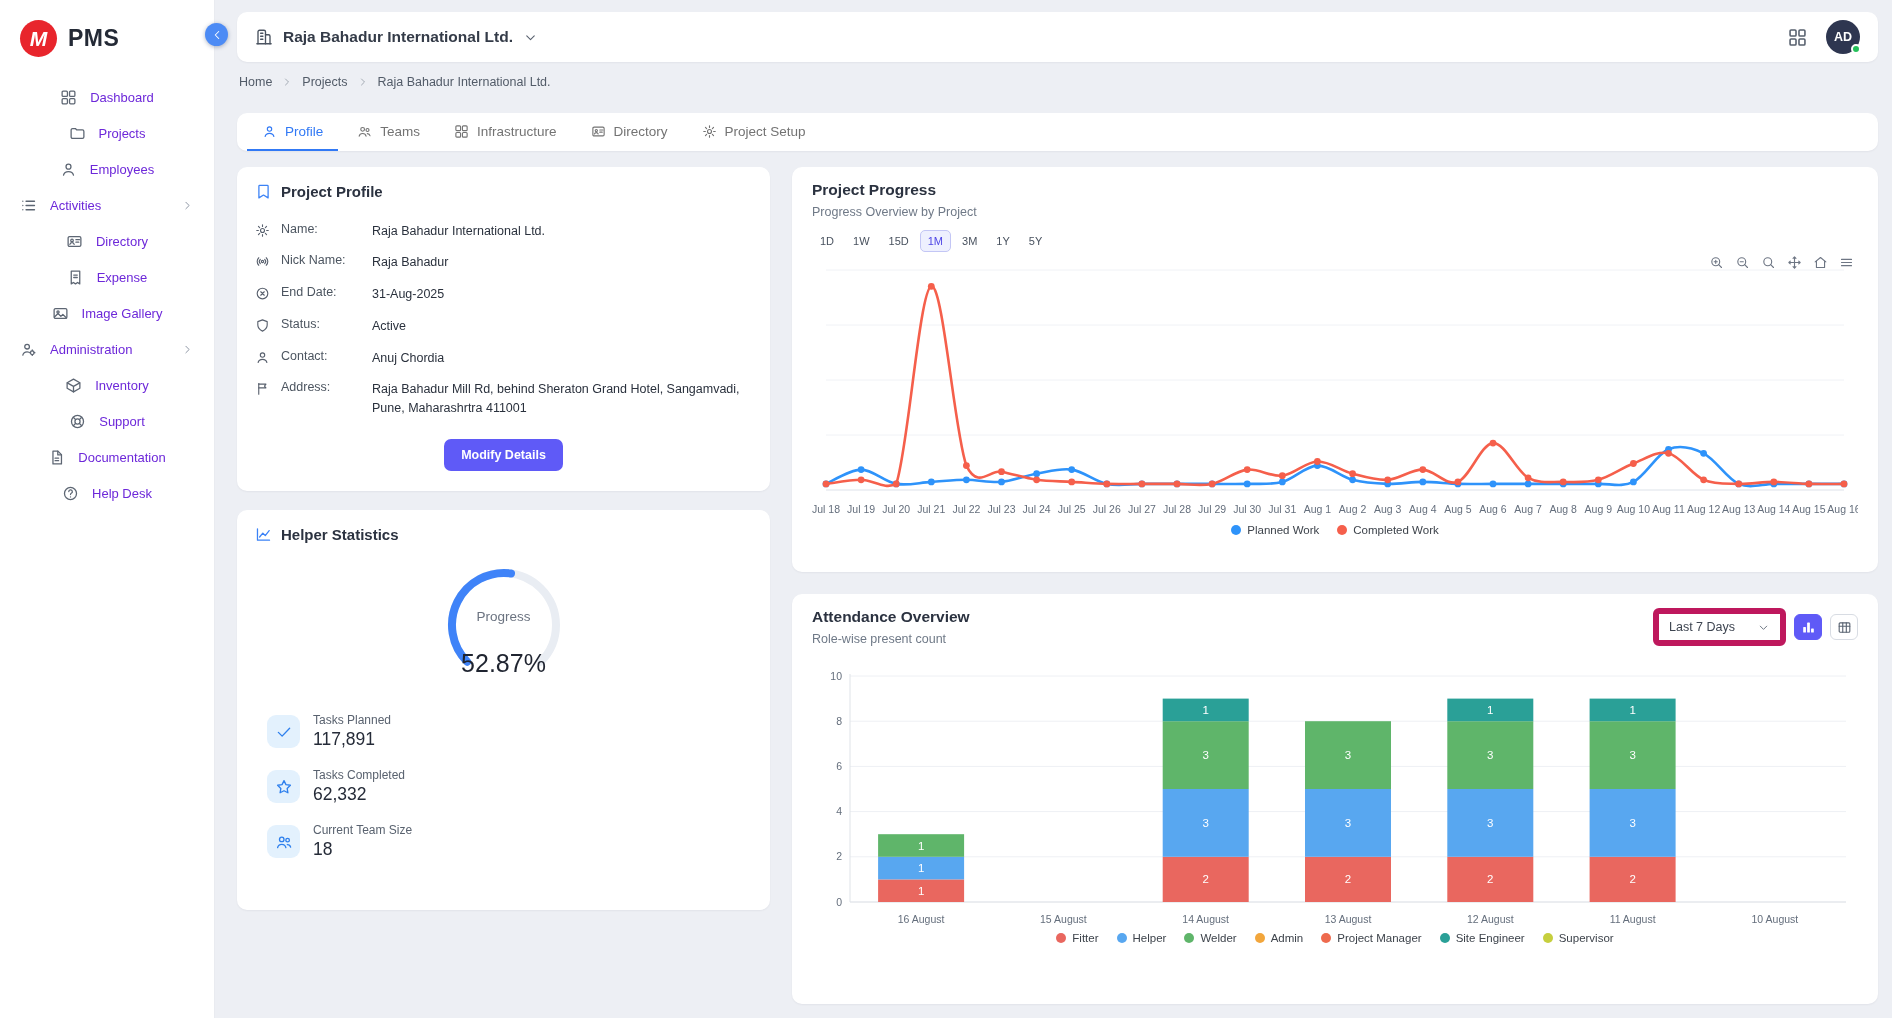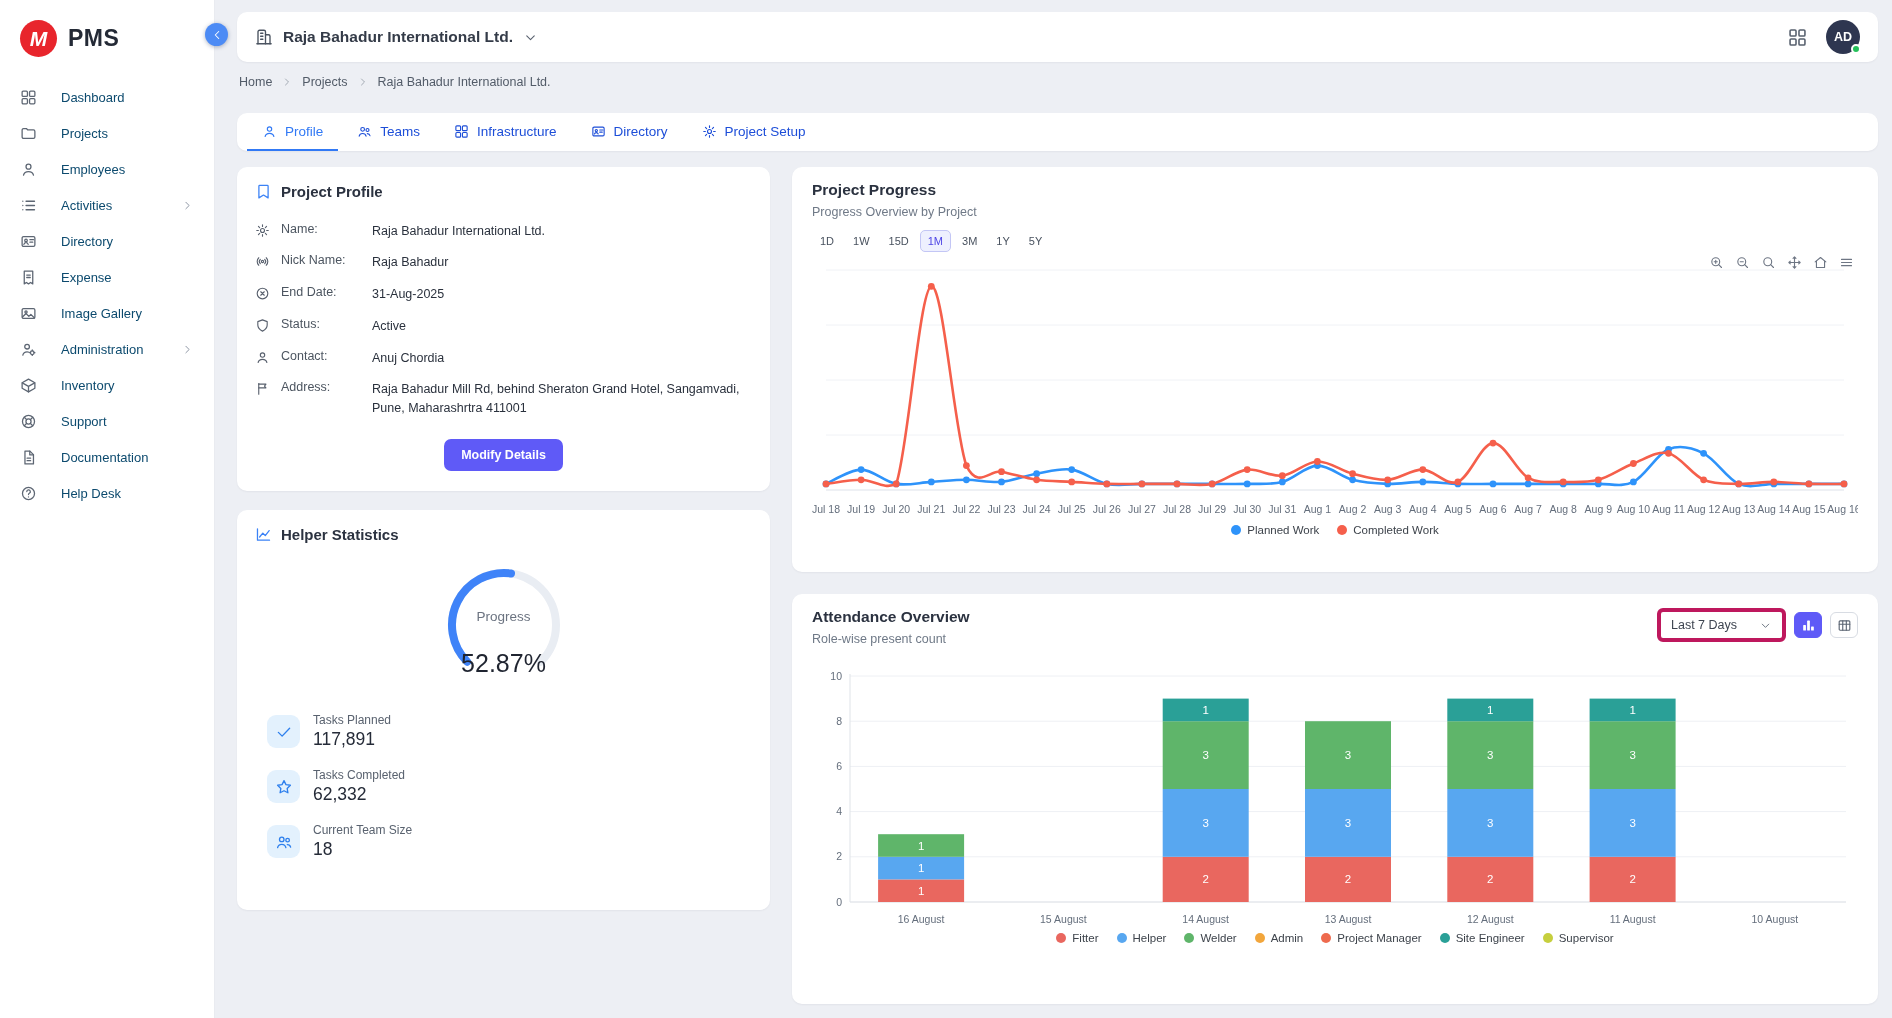--- a/index.html
+++ b/index.html
@@ -21,22 +21,22 @@
     background:#ffffff; border-right:1px solid #e9ebf0; z-index:10;
   }
   .logo-row { display:flex; align-items:center; gap:11px; padding:20px 20px 18px; cursor:pointer; }
   .logo-badge {
     width:37px; height:37px; border-radius:50%; background:#e8252c; color:#fff;
     display:grid; place-items:center; font-size:21px; font-weight:bold; font-style:italic;
   }
   .app-name { font-size:23px; font-weight:bold; color:#242a36; letter-spacing:.5px; }
   .nav { padding:4px 0; }
   .nav-item {
-    display:flex; align-items:center; gap:24px; height:36px; padding:0 20px;
-    font-size:13px; color:#0c4a6e; cursor:pointer;
+    display:flex; align-items:center; gap:13px; height:36px; padding:0 20px;
+    font-size:13px; color:#6d28d9; cursor:pointer;justify-content:center;
   }
   .nav-item .nav-ic { width:17px; height:17px; color:#5d6673; }
   .nav-label { white-space:nowrap; }
   .nav-chevron { margin-left:auto; width:13px; height:13px; color:#8d95a3; }
   .collapse-btn {
     position:fixed; left:205px; top:23px; width:23px; height:23px; border-radius:50%;
     background:#4c8bf5; color:#fff; border:none; display:grid; place-items:center;
     cursor:pointer; z-index:20; box-shadow:0 1px 4px rgba(20,40,90,.35);
   }
   .collapse-btn .ic { width:14px; height:14px; }
@@ -65,21 +65,21 @@
   .breadcrumb { display:flex; align-items:center; gap:9px; padding:13px 2px 24px; font-size:12.5px; color:#525b68; }
   .crumb { cursor:pointer; }
   .crumb.current { cursor:default; }
   .crumb-sep { width:12px; height:12px; color:#9aa1ac; }
 
   .tabbar {
     background:#fff; border-radius:10px; height:38px; display:flex; align-items:stretch;
     padding:0 10px; gap:4px; box-shadow:0 1px 2px rgba(16,24,40,.05);
   }
   .tab {
-    display:flex; align-items:center; gap:8px; padding:0 15px; font-size:13.5px; color:#1d4ed8;
+    display:flex; align-items:center; gap:8px; padding:0 15px; font-size:13.5px; color:#737373;
     border-bottom:2px solid transparent; cursor:pointer;
   }
   .tab .ic { width:15px; height:15px; }
   .tab.active { color:#3179f5; border-bottom-color:#3179f5; }
 
   .content-grid { display:flex; gap:22px; margin-top:16px; align-items:flex-start; }
   .left-col { width:533px; flex:0 0 533px; display:flex; flex-direction:column; gap:19px; }
   .right-col { flex:1; display:flex; flex-direction:column; gap:22px; }
   .card { background:#fff; border-radius:10px; box-shadow:0 1px 2px rgba(16,24,40,.05); }
 
@@ -129,21 +129,21 @@
   .line-chart-mount { margin-top:2px; }
   .legend-row { display:flex; justify-content:center; align-items:center; gap:18px; margin-top:2px; flex-wrap:wrap; }
   .legend-item { display:inline-flex; align-items:center; gap:6px; font-size:11.5px; color:#3d434b; cursor:pointer; }
   .legend-dot { width:10px; height:10px; border-radius:50%; display:inline-block; }
 
   
   .attendance-card { padding:14px 20px 8px; height:410px; }
   .att-header { display:flex; align-items:flex-start; }
   .att-controls { margin-left:auto; display:flex; align-items:center; gap:8px; }
   .select-box {
-    display:flex; align-items:flex-end; gap:22px; border:4px solid #be185d; border-radius:6px;
+    display:flex; align-items:flex-end; gap:22px; border:6px solid #be185d; border-radius:6px;
     padding:6px 10px; font-size:12.5px; color:#3d4450; cursor:pointer; background:#fff;
   }
   .select-box .ic { width:13px; height:13px; color:#6c7582; }
   .view-btn {
     width:28px; height:26px; border-radius:6px; display:grid; place-items:center; cursor:pointer;
     background:#fff; border:1px solid #d8dce3; color:#5a6472;
   }
   .view-btn .ic { width:15px; height:15px; }
   .view-btn.active { background:#5f5af7; border-color:#5f5af7; color:#fff; }
   .bar-chart-mount { margin-top:22px; }

